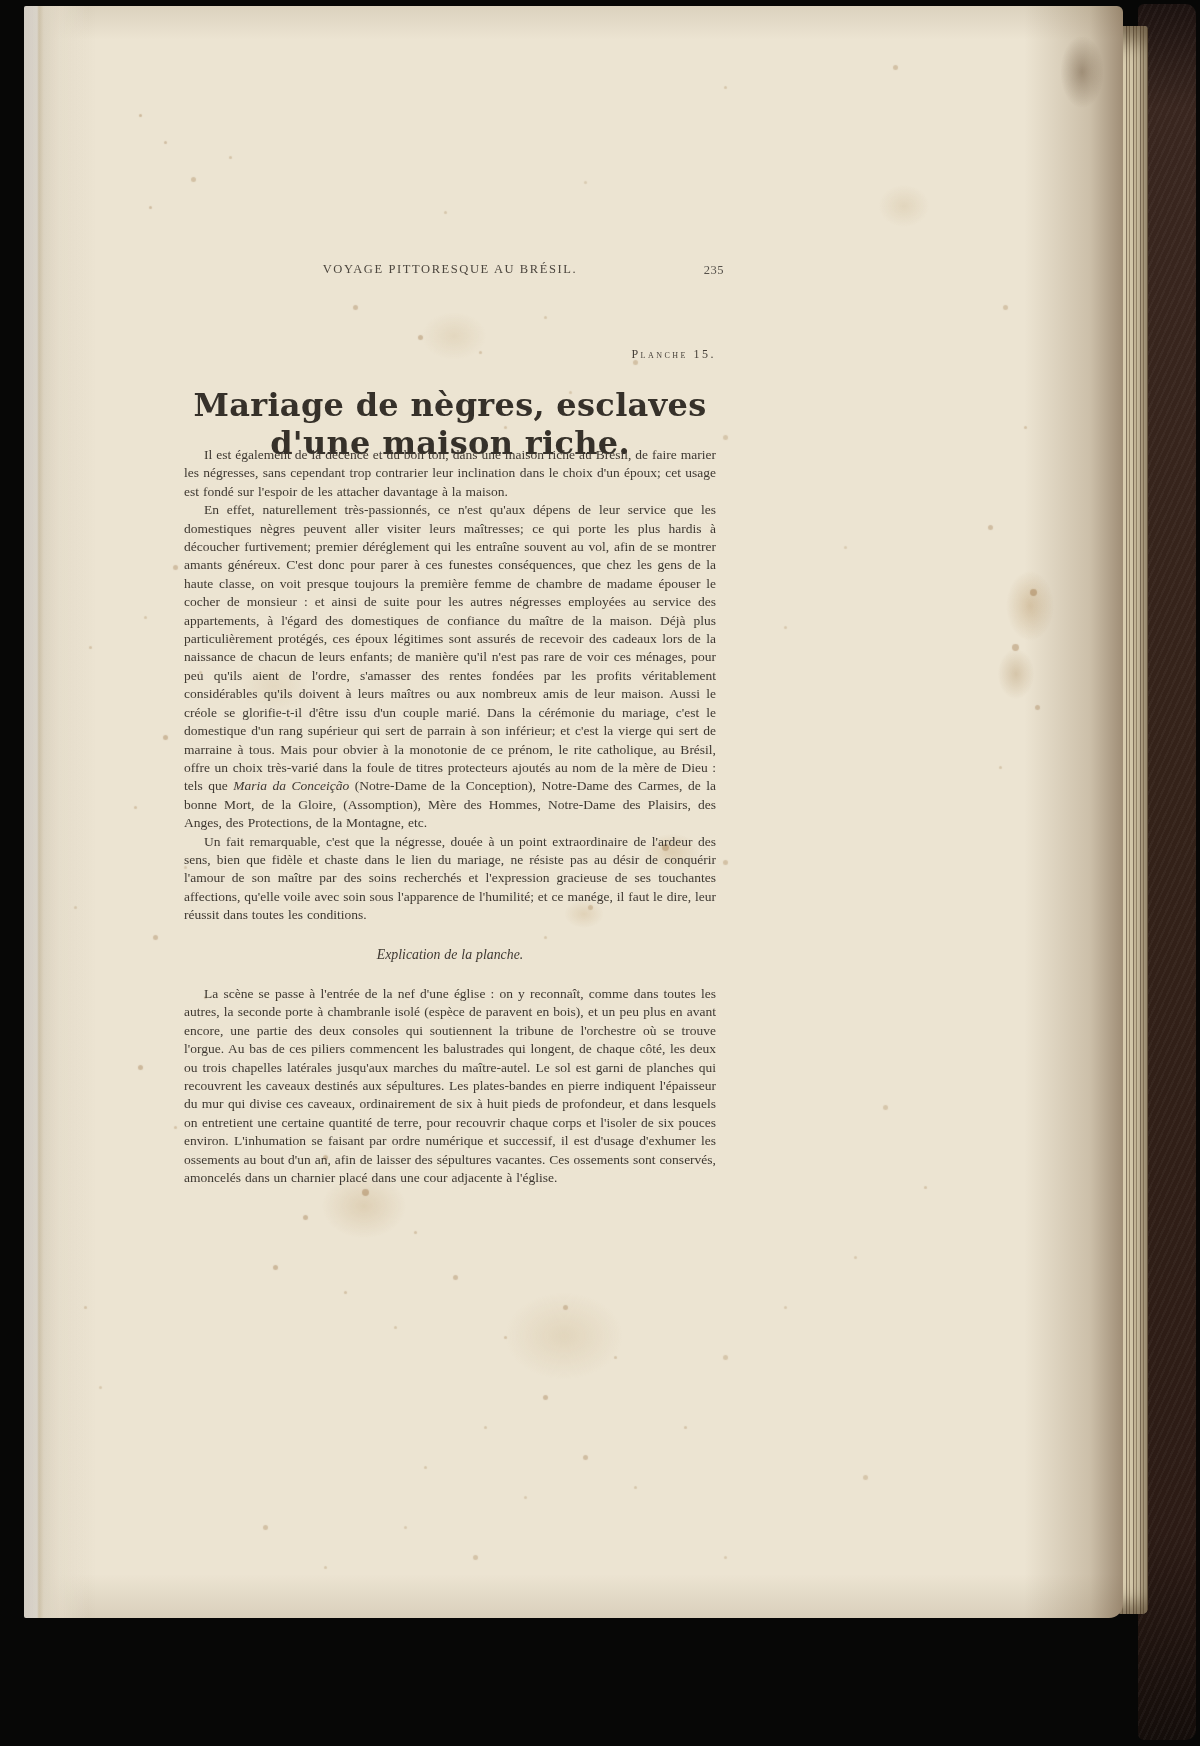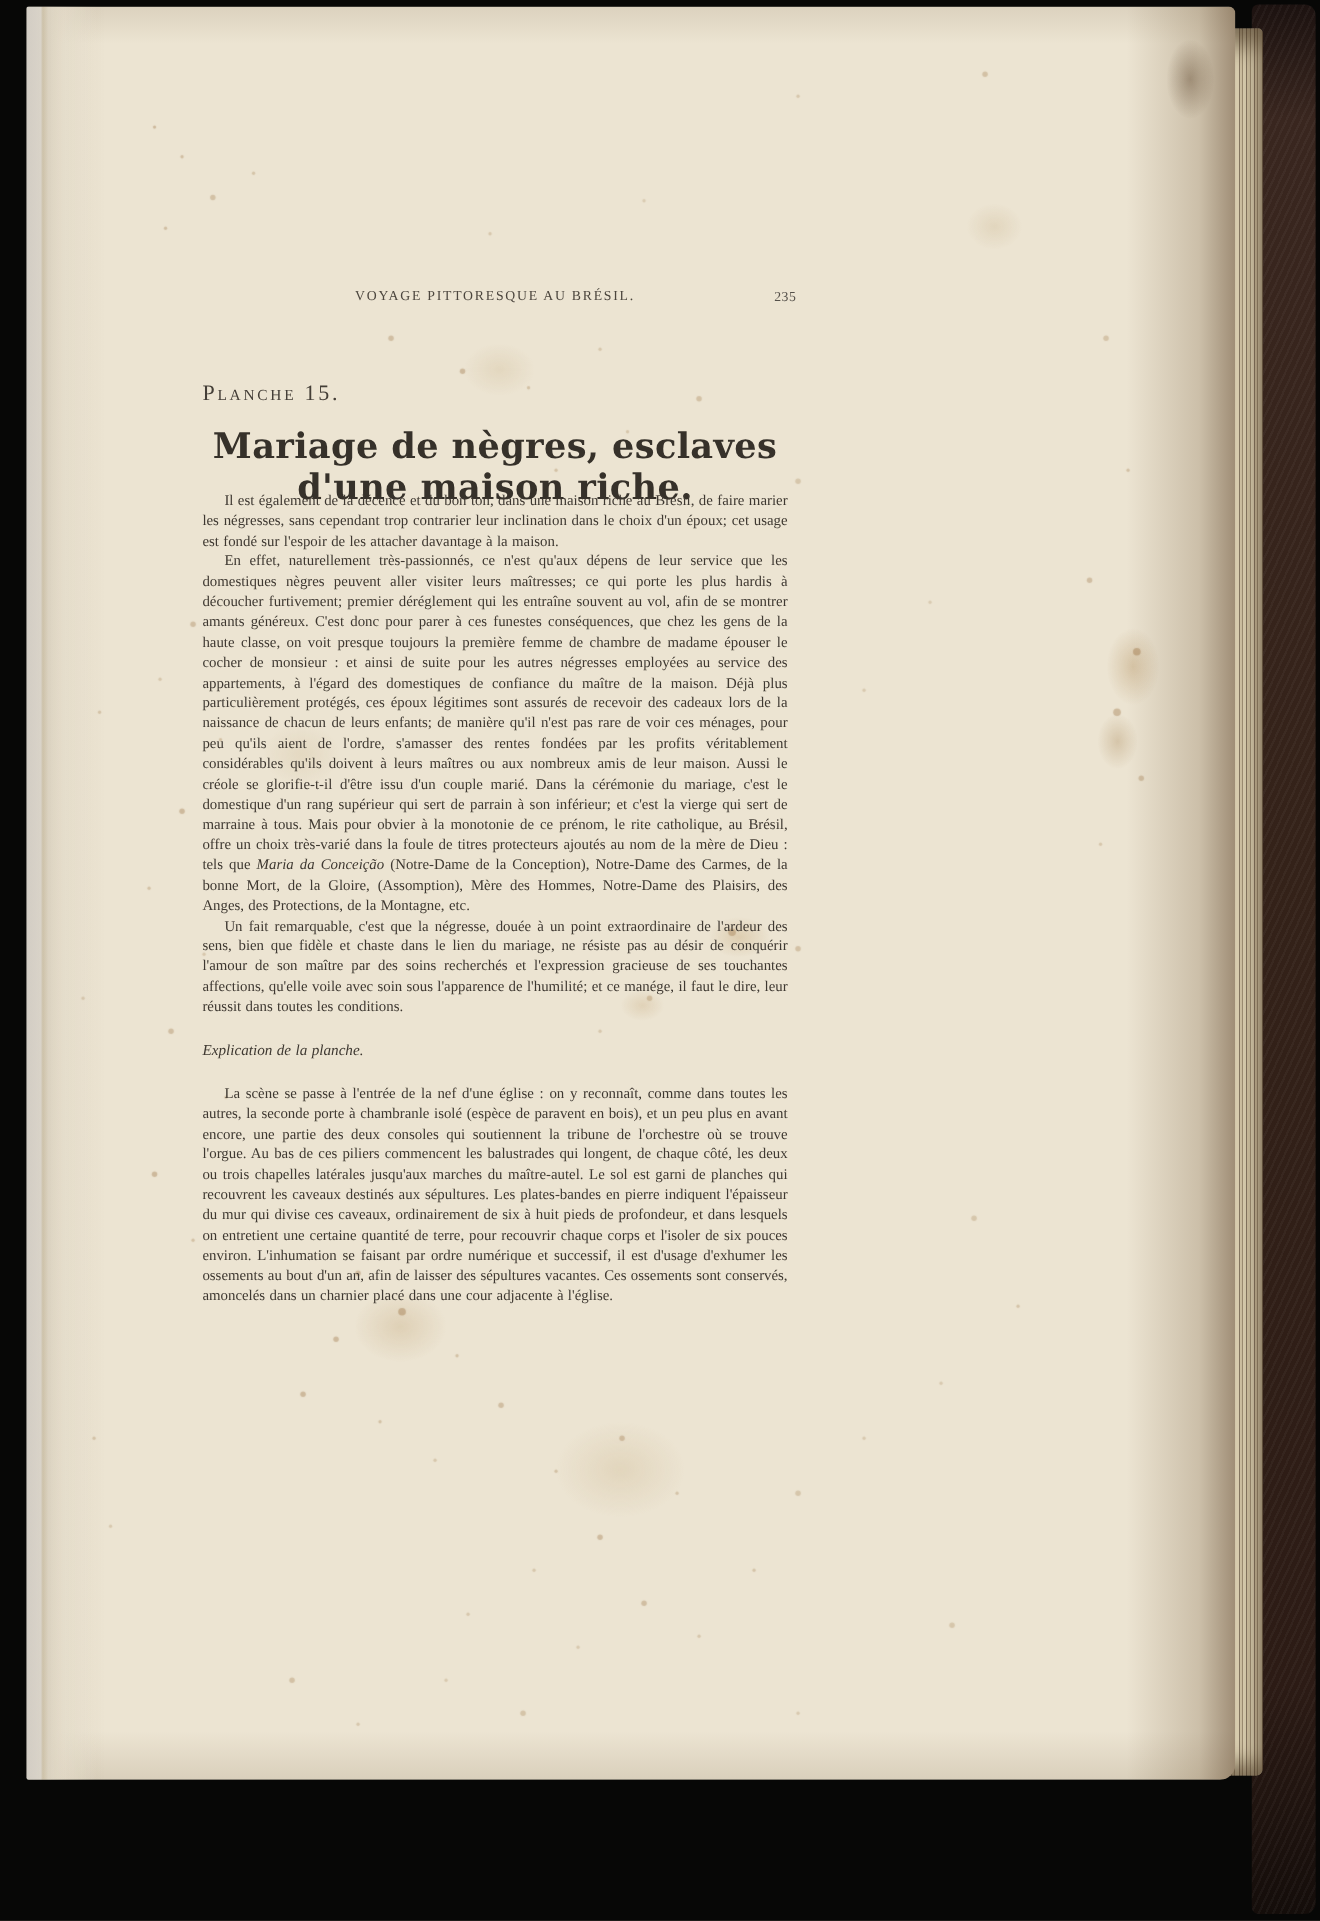--- a/index.html
+++ b/index.html
@@ -75,30 +75,30 @@
      300px 1560px 1px 0 rgba(146,103,52,.24), 700px 1550px 1px 0 rgba(146,103,52,.22),
      840px 1470px 1px 1px rgba(146,103,52,.24), 60px 1300px 1px 0 rgba(146,103,52,.26),
      75px 1380px 1px 0 rgba(146,103,52,.22), 50px 900px 1px 0 rgba(146,103,52,.22),
      65px 640px 1px 0 rgba(146,103,52,.26), 450px 1550px 1px 1px rgba(146,103,52,.26),
      380px 1520px 1px 0 rgba(146,103,52,.22), 500px 1490px 1px 0 rgba(146,103,52,.22);}
   
   .text-col{position:absolute;left:160px;top:0;width:532px;color:#3e3831;}
   .header-row{position:absolute;top:256px;left:0;width:100%;text-align:center;
       font-size:12.5px;letter-spacing:1.6px;color:#4c463e;}
   .page-num{position:absolute;right:-8px;top:1px;font-size:12.5px;letter-spacing:.5px;color:#55504a;}
-  .plate{position:absolute;top:341px;left:0;width:100%;text-align:left;
-      font-variant:small-caps;font-size:20px;letter-spacing:2.5px;color:#443e37;}
+  .plate{position:absolute;top:341px;left:0;width:100%;text-align:right;
+      font-variant:small-caps;font-size:12px;letter-spacing:2.5px;color:#443e37;}
   .title{position:absolute;top:380px;left:0;width:100%;text-align:center;
       font-family:"DejaVu Serif", serif;font-weight:700;font-size:32px;color:#36312a;
       letter-spacing:.3px;}
   .body{position:absolute;top:440px;left:0;width:100%;
       font-size:13.5px;line-height:18.4px;text-align:justify;word-spacing:.04em;font-family:Liberation Serif, serif;}
   .body p{margin:0;text-indent:20px;}
   .it{font-style:italic;}
-  .section-heading{margin:21px 0 21px 0 !important;text-align:left;font-style:italic;
+  .section-heading{margin:21px 0 21px 0 !important;text-align:center;font-style:italic;
       font-size:13.8px;text-indent:0 !important;}
   .footer-row{position:relative;margin-top:4px;height:20px;font-size:12px;}
   .sig{position:absolute;left:44px;top:2px;font-variant:small-caps;letter-spacing:1px;color:#49433b;}
   .sheet{position:absolute;right:-24px;top:0;font-size:13.5px;color:#45403a;}
 </style>
 </head>
 <body>
 
 <div class="stage">
   <div class="cover"></div>

